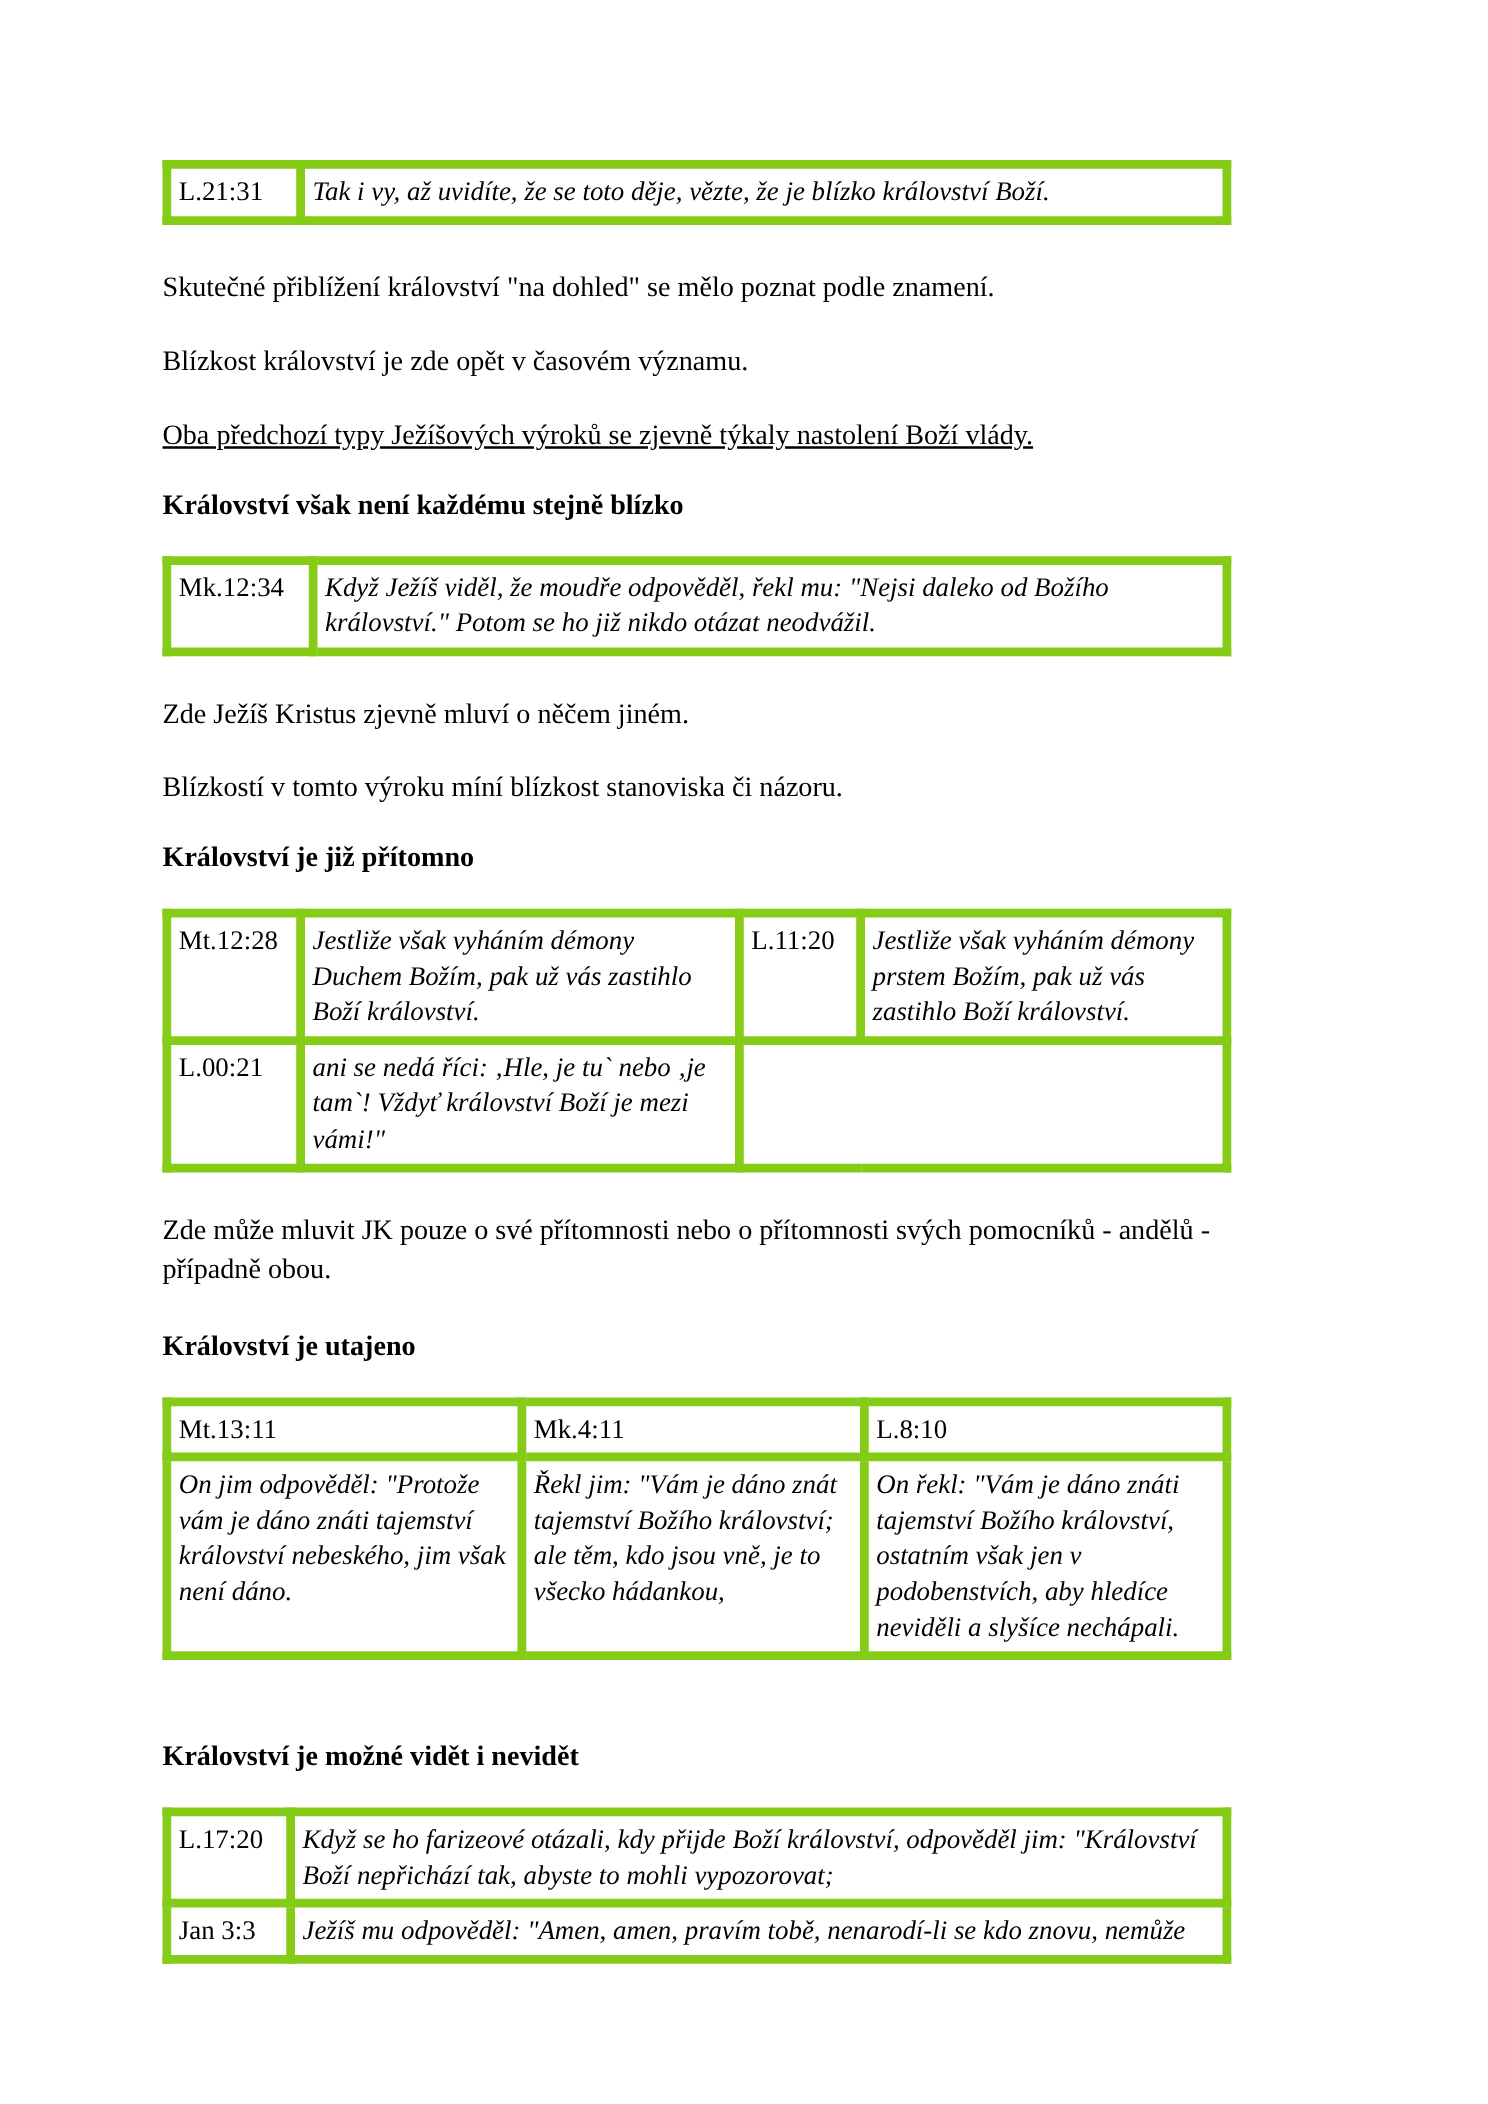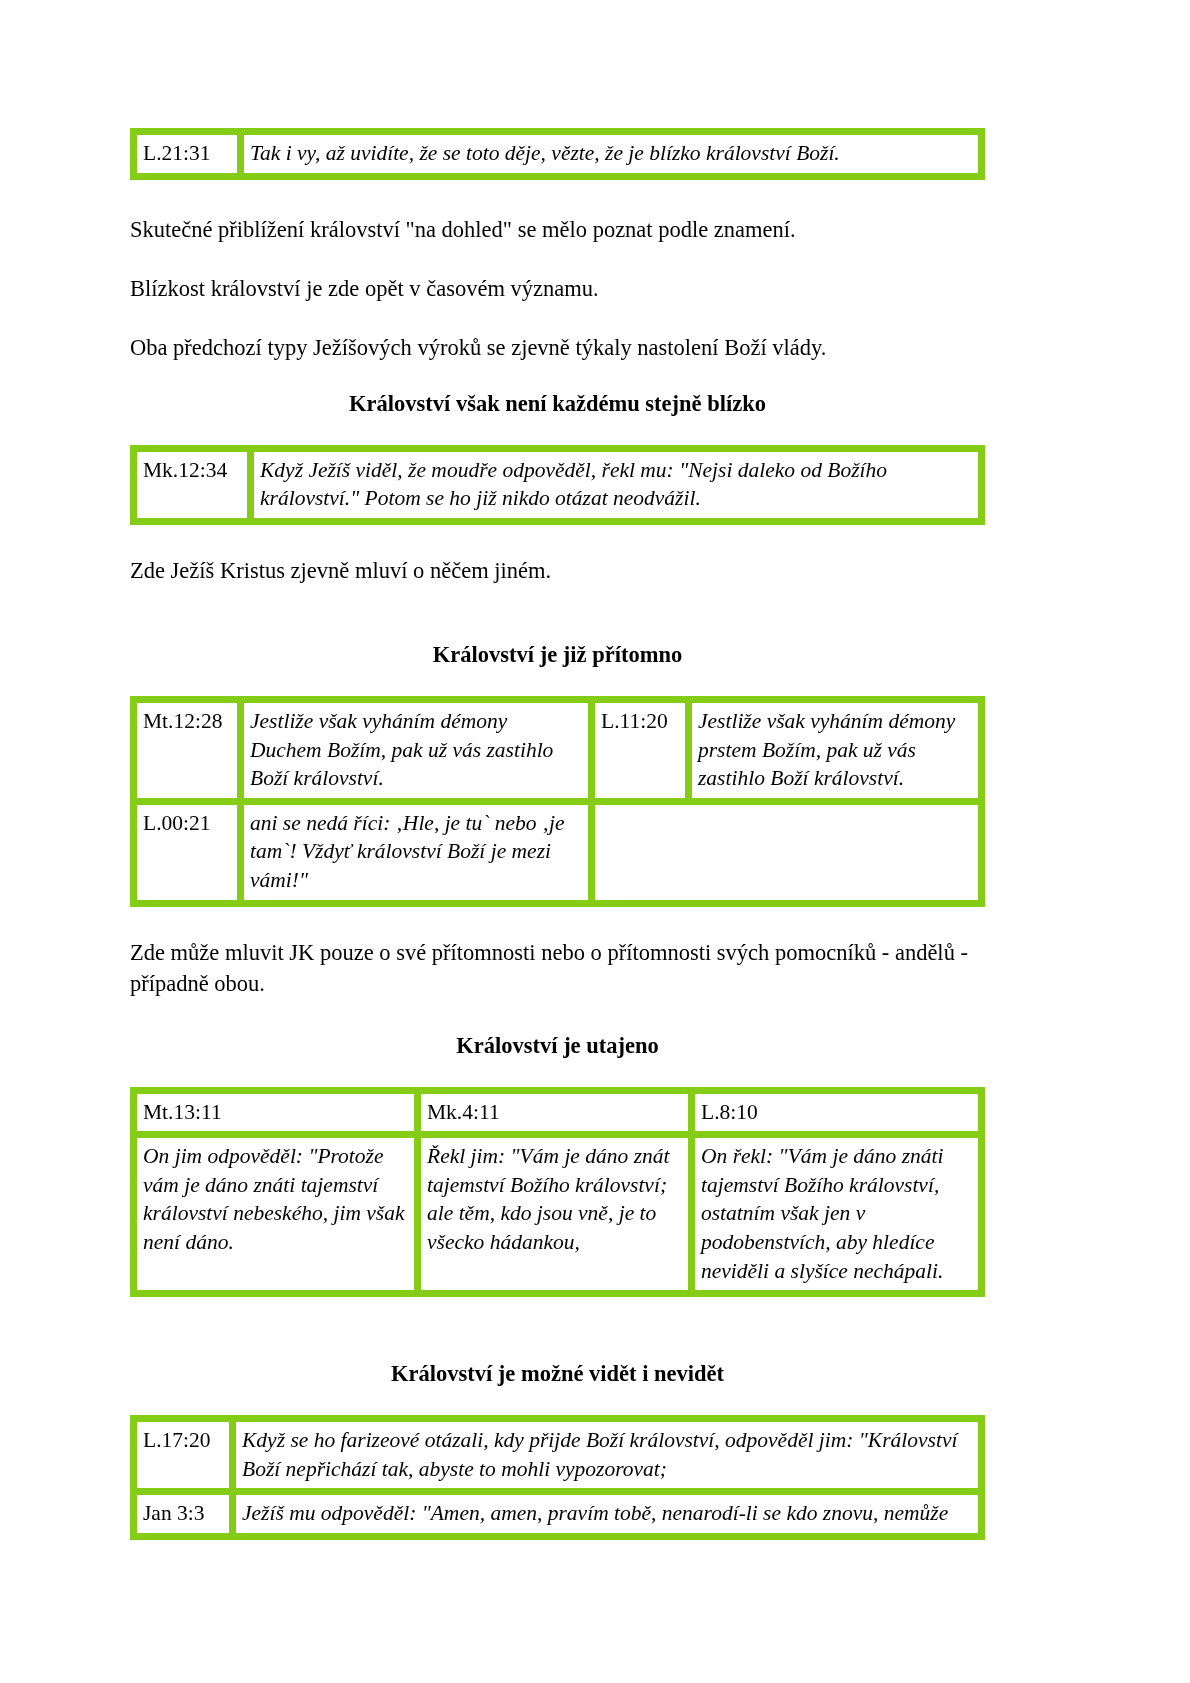--- a/index.html
+++ b/index.html
@@ -25,26 +25,26 @@
   .content {
     width: 855px;
   }
   
   p.para {
     font-size: 22.5px;
     line-height: 1.38;
     margin: 0 0 0 0;
     padding: 0;
   }
-  .underline { }
+  .underline { text-decoration: underline; }
 
   h2.heading {
     font-size: 22.5px;
     font-weight: bold;
-    text-align: center;
+    text-align: left;
     margin: 0;
     padding: 0;
   }
 
   
   table.qt {
     border-collapse: collapse;
     width: 855px;
     table-layout: fixed;
   }
@@ -107,20 +107,21 @@
         <td class="ref" style="width:98px;margin-top:40px;">Mk.12:34</td>
         <td class="txt">Když Ježíš viděl, že moudře odpověděl, řekl mu: "Nejsi daleko od Božího království." Potom se ho již nikdo otázat neodvážil.</td>
       </tr>
     </tbody>
       </table>
 
     <div class="gap-30"></div>
     <p class="para">Zde Ježíš Kristus zjevně mluví o něčem jiném.</p>
 
     <div class="gap-28"></div>
+    <p class="para">Blízkostí v tomto výroku míní blízkost stanoviska či názoru.</p>
 
     <div class="gap-28"></div>
     <h2 class="heading">Království je již přítomno</h2>
 
     <div class="gap-28"></div>
 
     <table class="qt">
       <tbody>
           <tr>
         <td class="ref" style="width:88px;">Mt.12:28</td>

